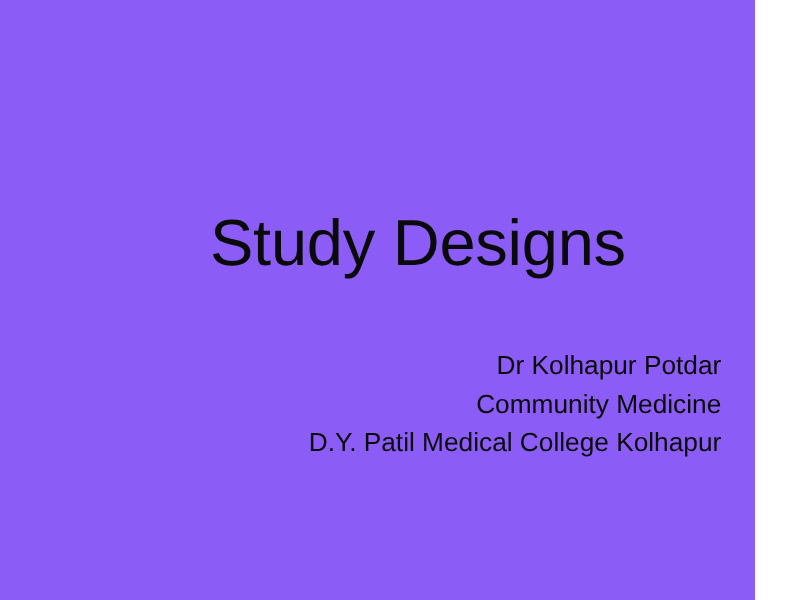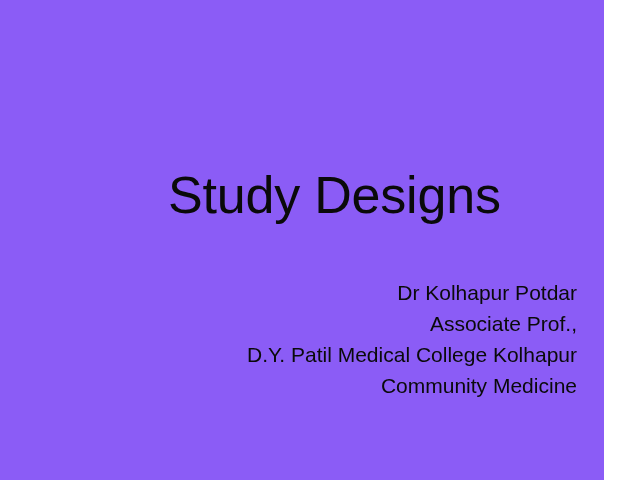--- a/index.html
+++ b/index.html
@@ -66,18 +66,17 @@
 <body>
 
 <div id="slide">
 
   <div id="title-block">
     <h1 id="slide-title">Study Designs</h1>
   </div>
 
   <div id="subtitle-block">
     <p class="subtitle-line">Dr Kolhapur Potdar</p>
-    <p class="subtitle-line">Associate Prof.,</p>
+    <p class="subtitle-line">Community Medicine</p>
     <p class="subtitle-line">D.Y. Patil Medical College Kolhapur</p>
-    <p class="subtitle-line">Community Medicine</p>
   </div>
 
 </div>
 
 </body></html>

